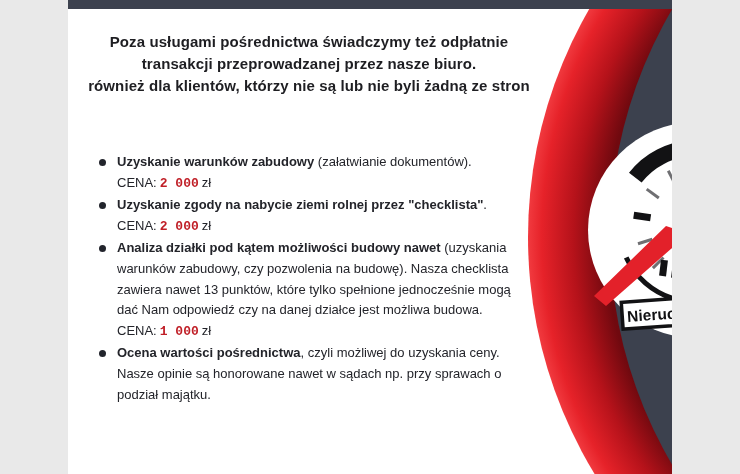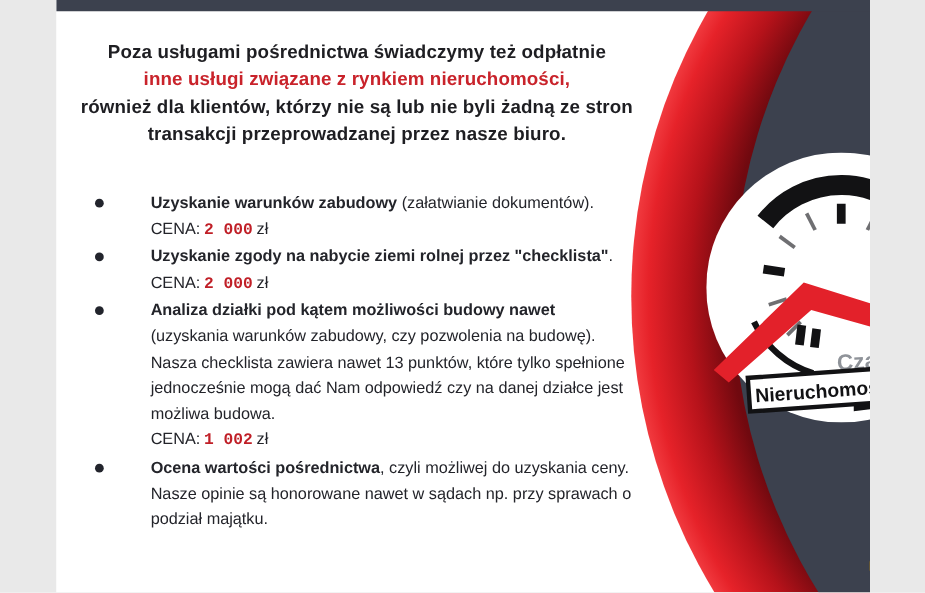--- a/index.html
+++ b/index.html
@@ -1,35 +1,35 @@
 <!DOCTYPE html>
 <html><head>
 <meta charset="utf-8">
 <style>
   html,body { margin:0; padding:0; background:#e9e9e9; }
   .canvas {
-    position:relative; width:651px; height:474px; background:#ffffff;
+    position:relative; width:604px; height:474px; background:#ffffff;
     overflow:hidden; font-family:"Liberation Sans", sans-serif;
     margin:0 auto;
   }
   .deco-svg { position:absolute; left:0; top:0; }
   .top-bar { position:absolute; left:0; top:0; width:740px; height:9px; background:#3c414e; }
 
   .heading {
     position:absolute; left:10px; top:31px; width:462px;
     text-align:center; font-weight:bold; font-size:15px; line-height:22px;
     color:#1e1e22; letter-spacing:0.1px;
   }
   .heading .red-line { color:#c9232b; }
 
   .svc-list {
     position:absolute; left:31px; top:152px; width:434px;
     color:#23242a; font-size:13px; line-height:20.6px;
   }
-  .svc-item { display:flex; margin-bottom:1px;gap:27px; }
+  .svc-item { display:flex; margin-bottom:1px; }
   .dot {
     flex:0 0 auto; width:7px; height:7px; border-radius:50%;
     background:#22242c; margin:7px 11px 0 0;
   }
   .svc-text { width:415px; }
   .b { font-weight:bold; }
   .cena-line { display:block; }
   .cena { margin-right:3px; }
   .price { color:#c01f27; font-weight:bold; margin-right:3px;font-family:Liberation Mono, monospace; }
 
@@ -58,23 +58,22 @@
       </radialGradient>
     </defs>
     <circle cx="915" cy="237" r="455" fill="url(#redGrad)"></circle>
     <circle cx="990" cy="237" r="448" fill="#3c414e"></circle>
   </svg>
 
   <div class="top-bar"></div>
 
   <div class="heading">
     <div>Poza usługami pośrednictwa świadczymy też odpłatnie</div>
-    <div class="red-line">inne usługi związane z rynkiem nieruchomości,</div>
+    <div>transakcji przeprowadzanej przez nasze biuro.</div>
     <div>również dla klientów, którzy nie są lub nie byli żadną ze stron</div>
-    <div>transakcji przeprowadzanej przez nasze biuro.</div>
   </div>
 
   <div class="svc-list">
 
       <div class="svc-item">
         <span class="dot"></span>
         <div class="svc-text">
           <span class="b">Uzyskanie warunków zabudowy</span><span> (załatwianie dokumentów).</span>
           <span class="cena-line"><span class="cena">CENA:</span><span class="price">2 000</span><span>zł</span></span>
         </div>
@@ -85,21 +84,21 @@
         <div class="svc-text">
           <span class="b">Uzyskanie zgody na nabycie ziemi rolnej przez "checklista"</span><span>.</span>
           <span class="cena-line"><span class="cena">CENA:</span><span class="price">2 000</span><span>zł</span></span>
         </div>
       </div>
 
       <div class="svc-item">
         <span class="dot"></span>
         <div class="svc-text">
           <span class="b">Analiza działki pod kątem możliwości budowy nawet</span><span> (uzyskania warunków zabudowy, czy pozwolenia na budowę). Nasza checklista zawiera nawet 13 punktów, które tylko spełnione jednocześnie mogą dać Nam odpowiedź czy na danej działce jest możliwa budowa.</span>
-          <span class="cena-line"><span class="cena">CENA:</span><span class="price">1 002</span><span>zł</span></span>
+          <span class="cena-line"><span class="cena">CENA:</span><span class="price">1 000</span><span>zł</span></span>
         </div>
       </div>
 
       <div class="svc-item">
         <span class="dot"></span>
         <div class="svc-text">
           <span class="b">Ocena wartości pośrednictwa</span><span>, czyli możliwej do uzyskania ceny. Nasze opinie są honorowane nawet w sądach np. przy sprawach o podział majątku.</span>
         </div>
       </div>
     </div>

